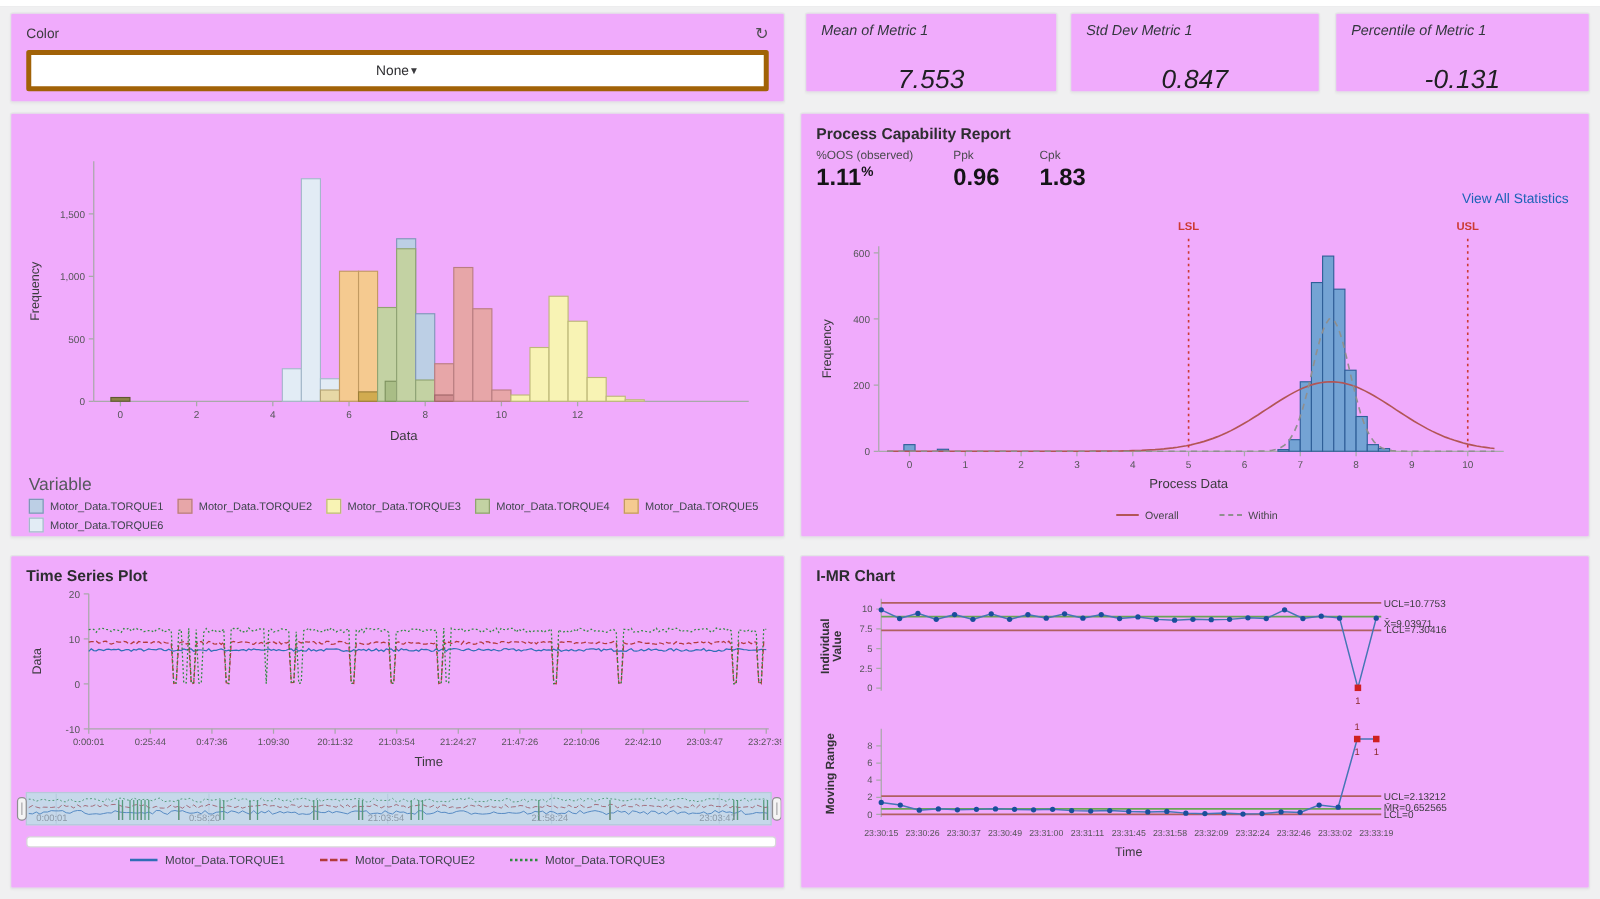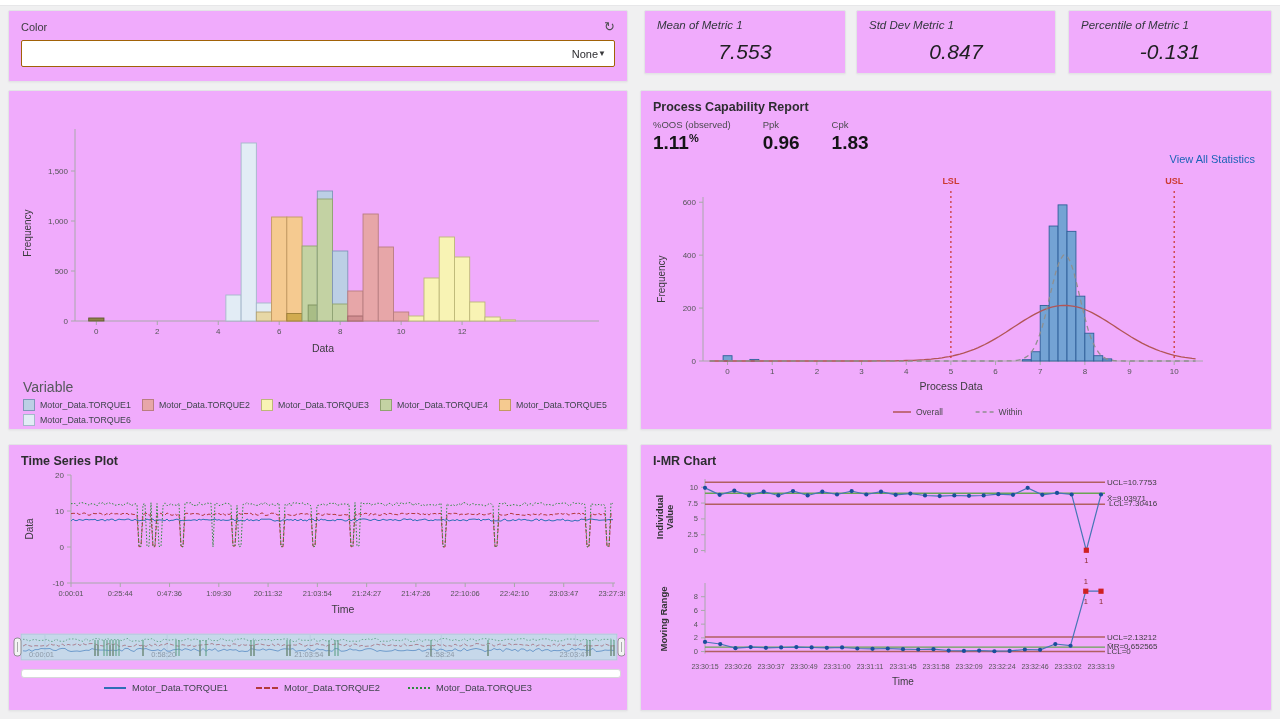--- a/index.html
+++ b/index.html
@@ -11,28 +11,28 @@
   .topstrip{position:absolute;top:0;left:0;width:1280px;height:5px;background:#ffffff;border-bottom:1px solid #e7e7e9;}
   .card{position:absolute;background:#f0abfc;border:1px solid #e3e4e6;border-radius:2px;box-sizing:border-box;box-shadow:0 1px 2px rgba(0,0,0,.04);flex-direction:column;}
   .panel-title{font-size:12.5px;font-weight:700;color:#2d2d30;padding:9px 12px 0 12px;}
 
   
   .filters{left:8px;top:10px;width:620px;height:72px;display:flex;gap:24px;padding:10px 12px;}
   .filter{flex:1;min-width:0;}
   .filter-head{display:flex;justify-content:space-between;align-items:center;}
   .filter-label{font-size:11px;color:#3c3c3f;}
   .refresh{font-size:13px;color:#4f4f52;line-height:12px;cursor:pointer;}
-  .selectbox{margin-top:7px;height:25px;border:1px solid #a16207;border-radius:2px;display:flex;align-items:center;justify-content:flex-end;padding:0 8px;font-size:11px;color:#2e2e31;background:#fff;cursor:pointer;}
+  .selectbox{margin-top:7px;height:25px;border:4px solid #a16207;border-radius:2px;display:flex;align-items:center;justify-content:center;padding:0 8px;font-size:11px;color:#2e2e31;background:#fff;cursor:pointer;}
   .caret{font-size:8px;color:#3a3a3d;}
   .calicon{width:13px;height:13px;display:block;}
 
   
   .metric{height:64px;top:10px;padding:8px 12px;font-style:italic;}
   .metric-title{font-size:11.5px;color:#32373d;}
-  .metric-value{font-size:21px;color:#202023;text-align:center;margin-top:9px;letter-spacing:.2px;}
+  .metric-value{font-size:21px;color:#202023;text-align:center;margin-top:21px;letter-spacing:.2px;}
 
   
   .cap-stats{position:absolute;left:12px;top:28px;display:flex;gap:32px;justify-content:center;}
   .cap-stat-label{font-size:9.5px;color:#4a4a4e;}
   .cap-stat-value{font-size:19px;font-weight:700;color:#141416;margin-top:2px;}
   .cap-stat-value sup{font-size:11px;font-weight:700;}
   .viewall{position:absolute;right:16px;top:62px;font-size:11px;color:#1c63b7;text-decoration:none;cursor:pointer;}
 
   svg{display:block;}
   svg text{font-family:"Liberation Sans",sans-serif;}

